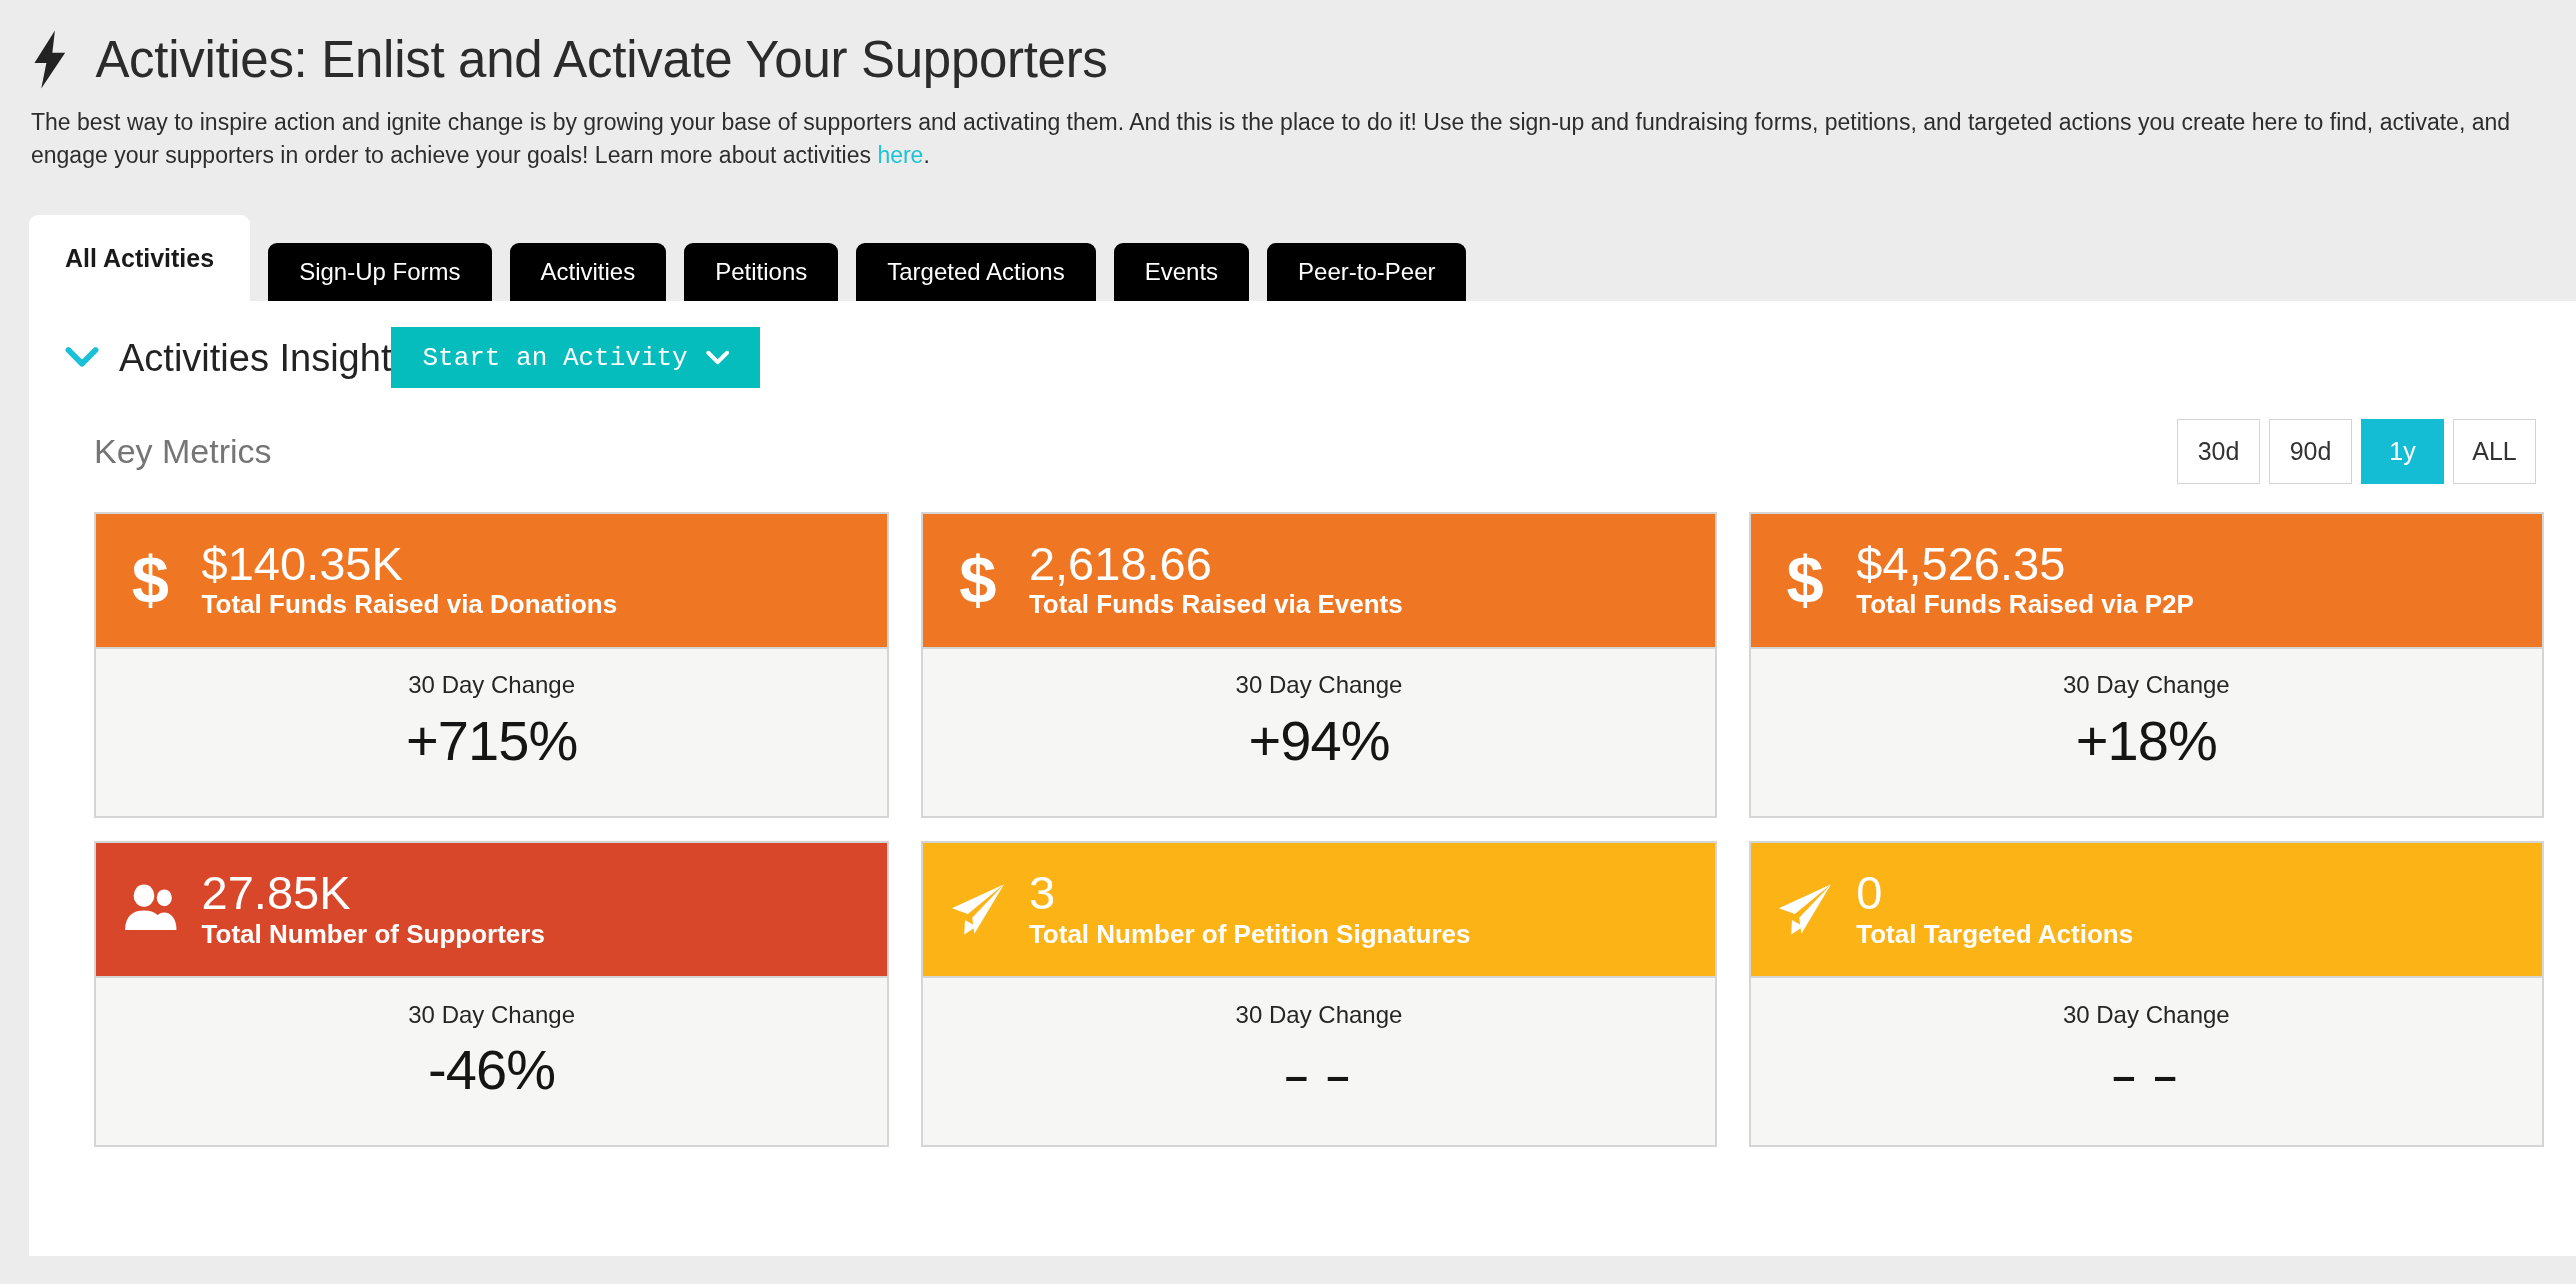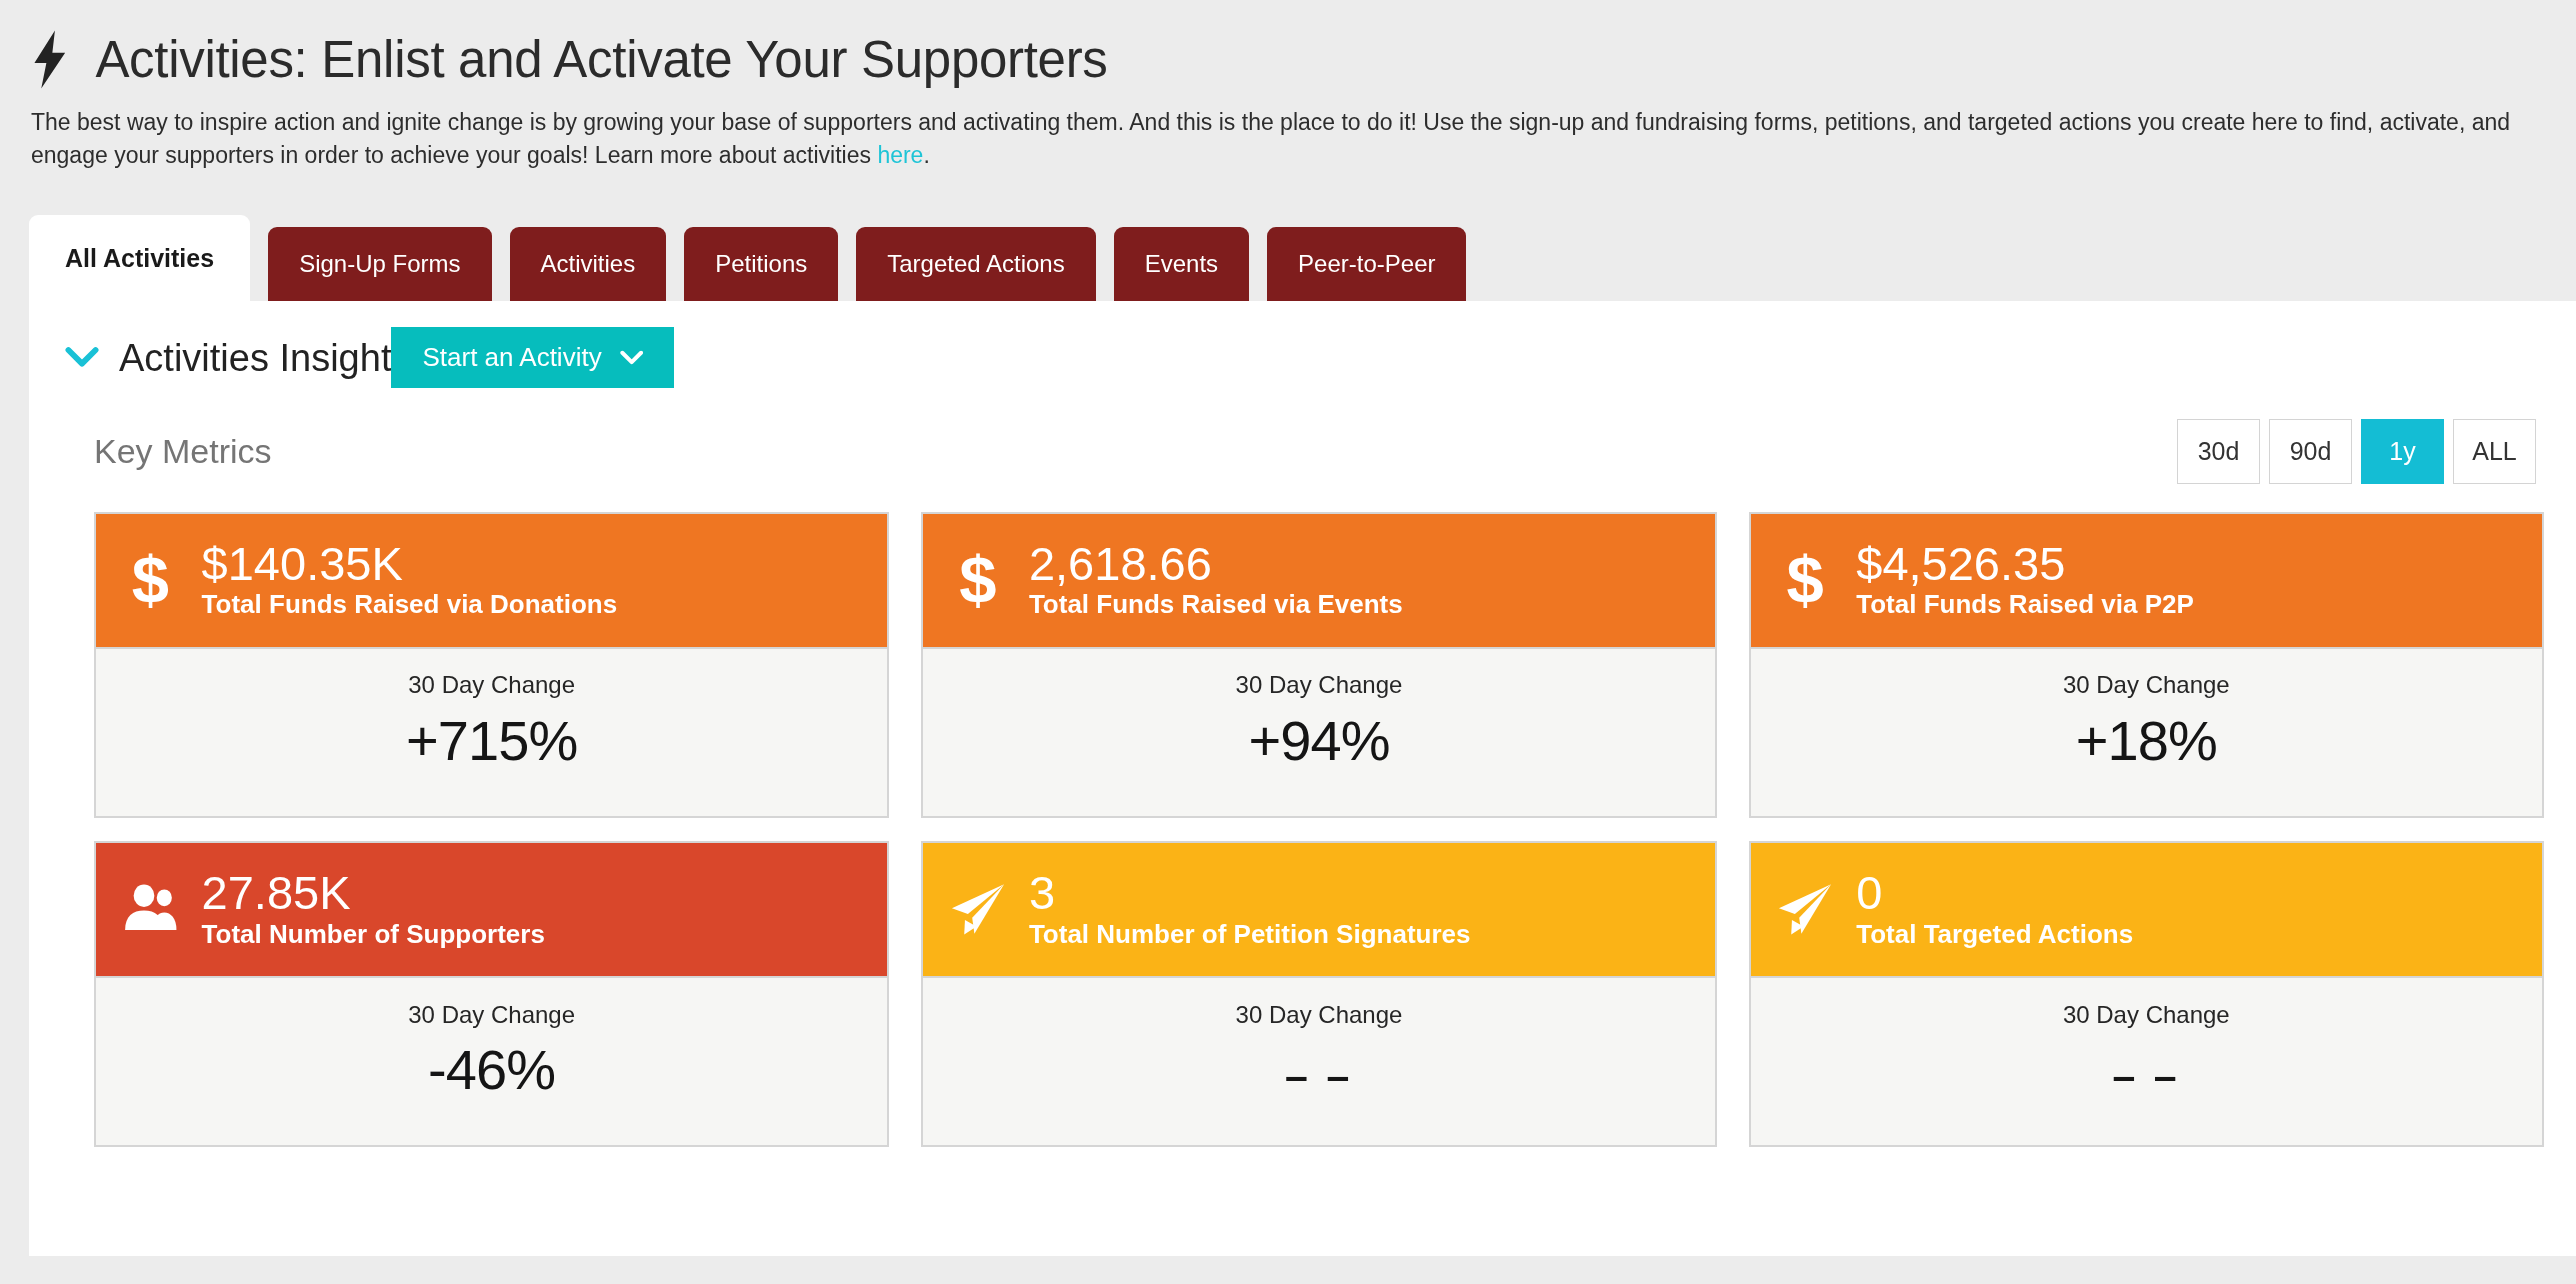--- a/index.html
+++ b/index.html
@@ -60,28 +60,28 @@
     position: relative;
     display: flex;
     align-items: flex-end;
     gap: 18px;
     padding-left: 29px;
     margin-top: 43px;
     height: 86px;
     z-index: 3;
   }
   .tab {
-    background: #7f1d1d;
+    background: #000000;
     color: #ffffff;
     font-size: 24px;
     border-radius: 9px 9px 0 0;
     display: flex;
     align-items: center;
     justify-content: center;
-    height: 74px;
+    height: 58px;
     padding: 0 31px;
     white-space: nowrap;
     cursor: pointer;
     user-select: none;
   }
   .tab.active {
     background: #ffffff;
     color: #1a1a1a;
     font-weight: bold;
     height: 86px;
@@ -122,21 +122,21 @@
     font-size: 38px;
     color: #222222;
     font-weight: 400;
     line-height: 1;
   }
   .start-btn {
     background: #06bdbd;
     color: #ffffff;
     border: none;
     font-size: 26px;
-    font-family: Liberation Sans, sans-serif;
+    font-family: Liberation Mono, monospace;
     padding: 0 31px;
     height: 61px;
     display: flex;
     align-items: center;
     gap: 18px;
     cursor: pointer;
     white-space: nowrap;
   }
   .start-btn .chev-white { width: 23.4px; height: 16px; }
 

